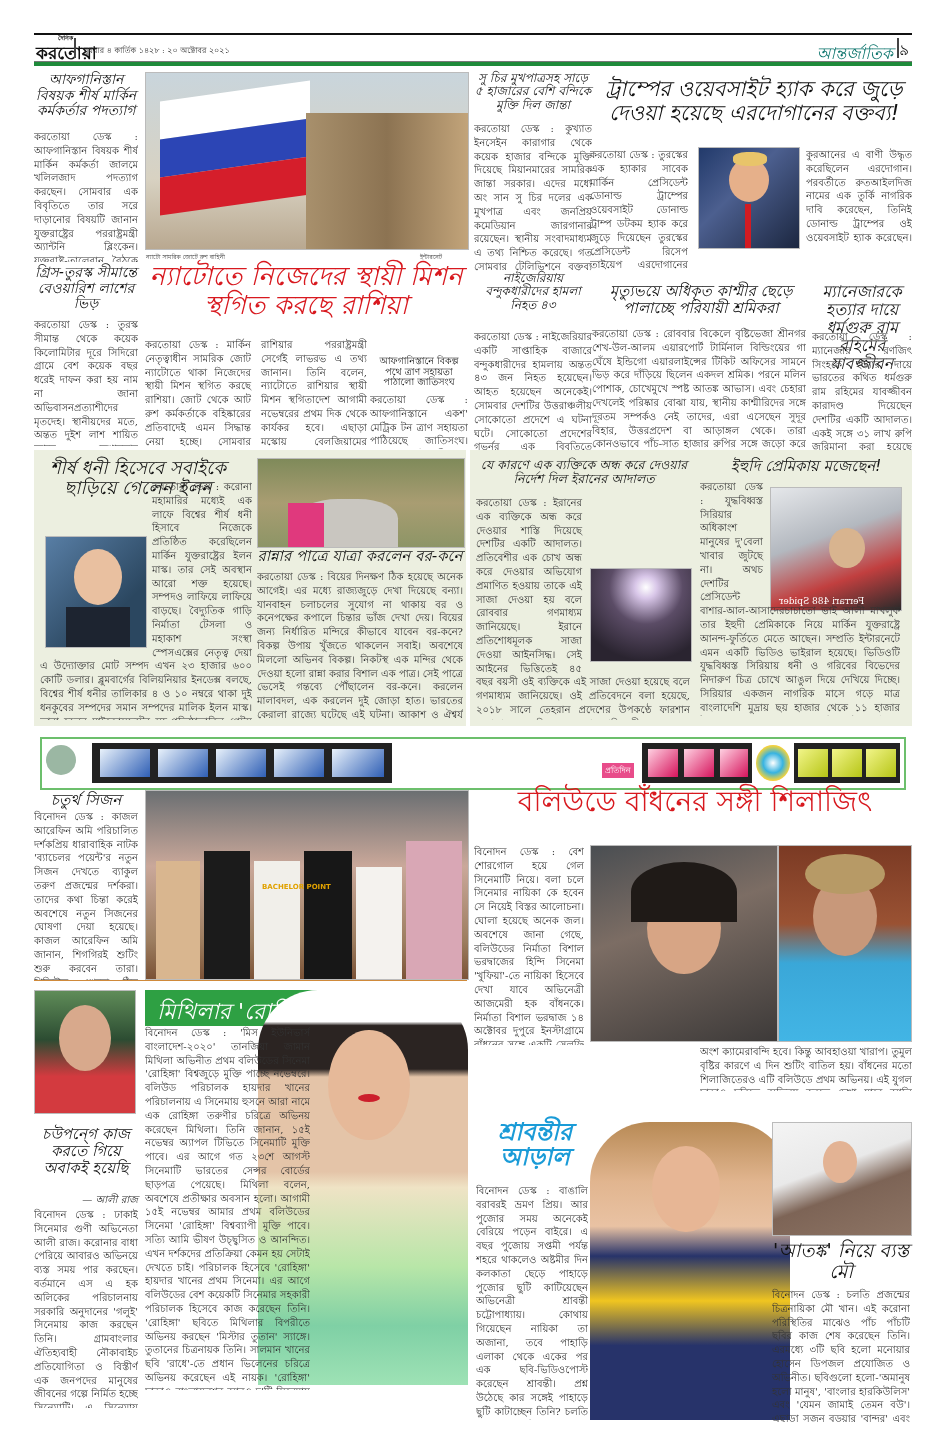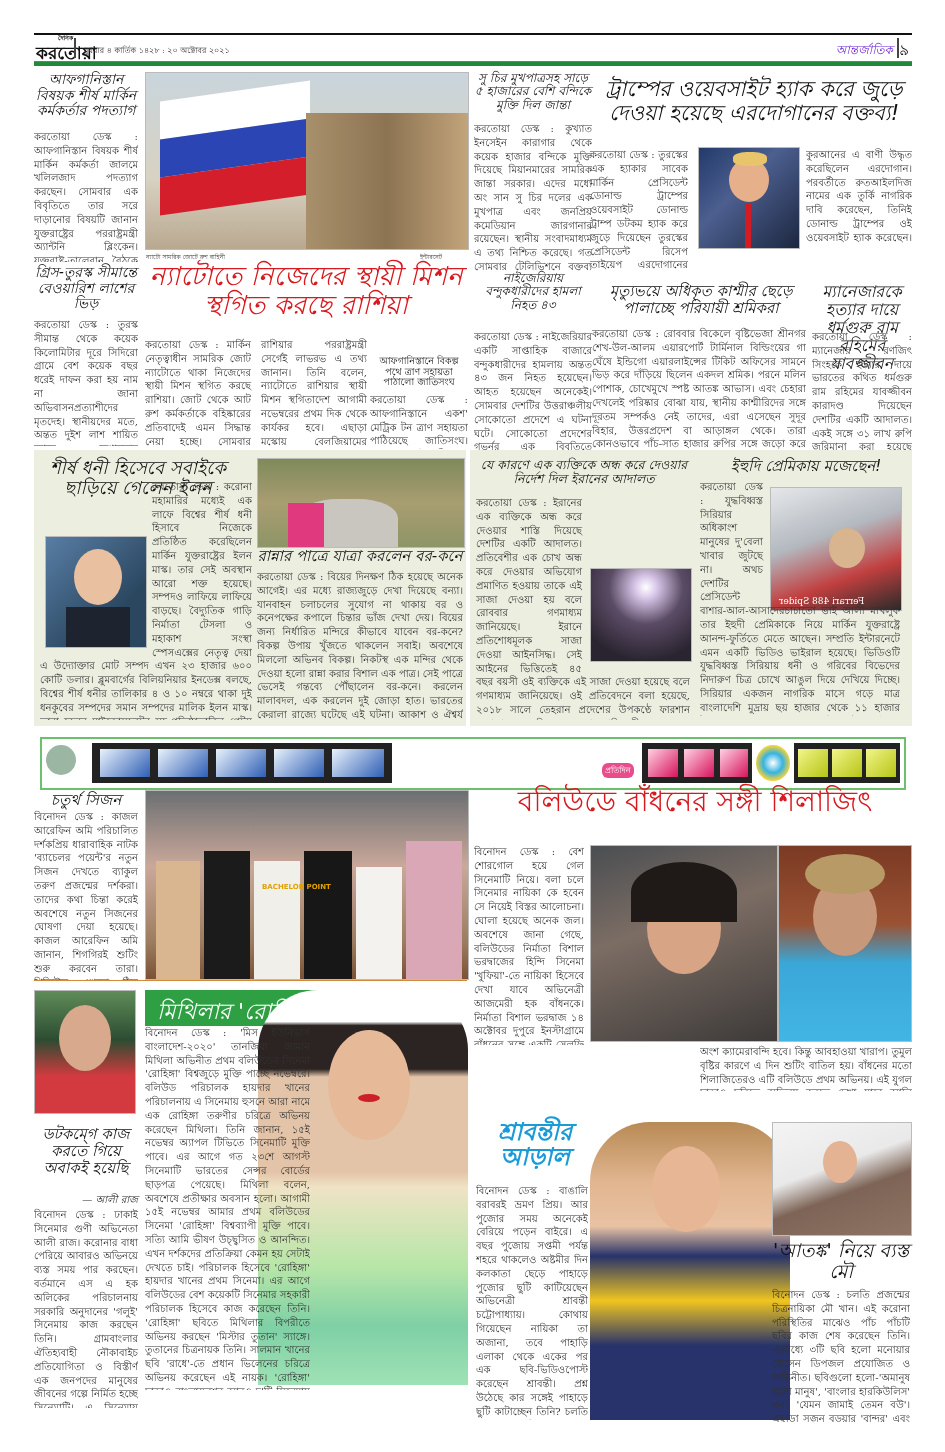--- a/index.html
+++ b/index.html
@@ -4,21 +4,21 @@
 <style>
   html,body{margin:0;padding:0;background:#fff;}
   body{width:945px;height:1452px;position:relative;overflow:hidden;font-family:"DejaVu Serif",serif;color:#222;}
   .abs{position:absolute;}
   .hdr{left:34px;top:33px;width:878px;height:28px;border-top:2px solid #111;}
   .hdr-bottom{left:34px;top:61px;width:878px;height:4px;background:#1e8a3a;border-top:1px solid #777;}
   .logo{left:36px;top:40px;font-family:"DejaVu Sans",sans-serif;font-weight:bold;font-size:17px;color:#111;}
   .logo small{position:absolute;left:22px;top:-7px;font-size:6px;font-weight:bold;}
   .sep{width:2px;height:20px;background:#444;}
   .date{left:84px;top:44px;font-size:8px;color:#333;}
-  .section{right:50px;top:41px;font-size:12px;font-style:italic;color:#6d28d9;}
+  .section{right:50px;top:41px;font-size:16px;font-style:italic;color:#0f766e;}
   .pageno{right:36px;top:38px;font-size:15px;color:#111;}
   .headline{font-family:"DejaVu Sans",sans-serif;font-style:italic;color:#111;text-align:center;line-height:1.12;}
   .red{color:#d8191f;}
   .body-text{font-size:10px;line-height:1.38;color:#333;text-align:justify;overflow:hidden;}
   .photo{overflow:hidden;border:1px solid #bbb;}
   .caption{font-size:6px;color:#444;}
   .shade{background:#ecefe0;}
   .strip{left:40px;top:737px;width:862px;height:49px;border:2px solid #6cbf6c;background:#fff;}
   .film{position:absolute;top:4px;height:40px;background:#222;}
   .film i{position:absolute;top:6px;height:28px;width:30px;}
@@ -119,21 +119,21 @@
 
 <div class="abs strip">
   <div style="position:absolute;left:4px;top:6px;width:30px;height:30px;border-radius:50%;background:#9bb7a3;"></div>
   <div class="film" style="left:50px;width:300px;">
     <i style="left:8px;width:50px;background:linear-gradient(135deg,#e9f2fb,#2f5fb5);"></i>
     <i style="left:66px;width:50px;background:linear-gradient(135deg,#e9f2fb,#2f5fb5);"></i>
     <i style="left:124px;width:50px;background:linear-gradient(135deg,#e9f2fb,#2f5fb5);"></i>
     <i style="left:182px;width:50px;background:linear-gradient(135deg,#e9f2fb,#2f5fb5);"></i>
     <i style="left:240px;width:52px;background:linear-gradient(135deg,#e9f2fb,#2f5fb5);"></i>
   </div>
-  <div style="position:absolute;left:560px;top:24px;font-size:8px;color:#fff;background:#e84c8a;padding:1px 3px;border-radius:6px;">প্রতিদিন</div>
+  <div style="position:absolute;left:560px;top:24px;font-size:8px;color:#fff;background:#e84c8a;padding:1px 3px;">প্রতিদিন</div>
   <div class="film" style="left:600px;width:110px;">
     <i style="left:6px;width:30px;background:linear-gradient(135deg,#ffd1e2,#d6145c);"></i>
     <i style="left:42px;width:30px;background:linear-gradient(135deg,#ffd1e2,#d6145c);"></i>
     <i style="left:78px;width:28px;background:linear-gradient(135deg,#ffd1e2,#d6145c);"></i>
   </div>
   <div style="position:absolute;left:714px;top:6px;width:34px;height:36px;border-radius:50%;background:radial-gradient(circle,#fff,#37b3e0 40%,#f4d33b 70%,#e94c7c);"></div>
   <div class="film" style="left:752px;width:106px;">
     <i style="left:4px;width:30px;background:linear-gradient(135deg,#f2f58a,#b6c515);"></i>
     <i style="left:38px;width:30px;background:linear-gradient(135deg,#f2f58a,#b6c515);"></i>
     <i style="left:72px;width:30px;background:linear-gradient(135deg,#f2f58a,#b6c515);"></i>
@@ -162,21 +162,21 @@
   <div style="position:absolute;left:34px;top:30px;width:64px;height:80px;border-radius:50%;background:#c8987a;"></div>
   <div style="position:absolute;left:26px;top:8px;width:80px;height:40px;border-radius:50%;background:#b79a66;"></div>
 </div>
 <div class="abs body-text" style="left:474px;top:845px;width:110px;height:200px;">বিনোদন ডেস্ক : বেশ শোরগোল হয়ে গেল সিনেমাটি নিয়ে। বলা চলে সিনেমার নায়িকা কে হবেন সে নিয়েই বিস্তর আলোচনা। ঘোলা হয়েছে অনেক জল। অবশেষে জানা গেছে, বলিউডের নির্মাতা বিশাল ভরদ্বাজের হিন্দি সিনেমা 'খুফিয়া'-তে নায়িকা হিসেবে দেখা যাবে অভিনেত্রী আজমেরী হক বাঁধনকে। নির্মাতা বিশাল ভরদ্বাজ ১৪ অক্টোবর দুপুরে ইনস্টাগ্রামে বাঁধনের সঙ্গে একটি সেলফি শেয়ার করেছেন। সেখানে তিনি লেখেন, 'সো ডেলাইটেড টু হ্যাভ দিস গর্জিয়াস অ্যাক্টর ফ্রম বাংলাদেশ।' বাঁধন বর্তমানে রয়েছেন মুম্বাইয়ে। সেখান থেকে তিনিও নিশ্চিত করেছেন ছবিতে কাজের ব্যাপারে। জানা গেছে এই সিনেমায় যুক্ত হয়েছেন কলকাতার গায়ক ও অভিনেতা শিলাজিৎ মজুমদার। আনন্দবাজার দাবি করছে, সব ঠিক থাকলে 'খুফিয়া'-য়গোয়েন্দার ভূমিকায় অভিনয় করবেন শিলাজিৎ। আনন্দবাজার অনলাইনকে এই গায়ক-অভিনেতাজানিয়েছেন, তিনি কাজটি করছেন। এর আগে গত রোববারে ফেসবুকে একটি ছবিও দেন শিলাজিৎ। দিল্লি বিমানবন্দরের বাইরে দাঁড়িয়ে তিনি। ছবি সম্বন্ধে লিখেছেন, 'দিল্লি চলো'। সোমবার বৃষ্টিভেজা রাজধানীর ছবিও দেন ফেসবুকে। খবর, ছবির কাজের জন্য রোববার দিল্লি পৌঁছেছেন তিনি। কথা ছিল, সোমবার ভোর থেকে তার</div>
 <div class="abs body-text" style="left:474px;top:1045px;width:212px;height:68px;"></div>
 <div class="abs body-text" style="left:700px;top:1045px;width:212px;height:46px;">অংশ ক্যামেরাবন্দি হবে। কিন্তু আবহাওয়া খারাপ। তুমুল বৃষ্টির কারণে এ দিন শুটিং বাতিল হয়। বাঁধনের মতো শিলাজিতেরও এটি বলিউডে প্রথম অভিনয়। এই যুগল ছাড়াও ছবিতে অভিনয় করতে দেখা যাবে আলি ফজল, আশিস বিদ্যার্থী এবং টাবুকে। ছবির টিজার ইতিমধ্যেই সাড়া ফেলেছে ইউটিউবে। প্রসঙ্গত, বিশালের 'খুফিয়া' ২০১২ সালে প্রকাশিত অমর ভূষণের লেখা 'এস্কেপ টু নো হোয়ার' রহস্য-রোমাঞ্চউপন্যাস অবলম্বনে তৈরি হচ্ছে।</div>
 
 <div class="abs photo" style="left:34px;top:990px;width:100px;height:122px;background:linear-gradient(180deg,#5f8c58,#2c4c32 40%,#d33a3f 70%);">
   <div style="position:absolute;left:24px;top:14px;width:52px;height:66px;border-radius:50%;background:#d8a98c;"></div>
 </div>
-<div class="abs headline" style="left:34px;top:1126px;width:104px;font-size:15px;">ডটকম্গে কাজ করতে গিয়ে অবাকই হয়েছি</div>
+<div class="abs headline" style="left:34px;top:1126px;width:104px;font-size:15px;">চউপন্গে কাজ করতে গিয়ে অবাকই হয়েছি</div>
 <div class="abs" style="left:60px;top:1192px;width:78px;text-align:right;font-size:10px;font-style:italic;">— আলী রাজ</div>
 <div class="abs body-text" style="left:34px;top:1208px;width:104px;height:200px;">বিনোদন ডেস্ক : ঢাকাই সিনেমার গুণী অভিনেতা আলী রাজ। করোনার বাধা পেরিয়ে আবারও অভিনয়ে ব্যস্ত সময় পার করছেন। বর্তমানে এস এ হক অলিকের পরিচালনায় সরকারি অনুদানের 'গলুই' সিনেমায় কাজ করছেন তিনি। গ্রামবাংলার ঐতিহ্যবাহী নৌকাবাইচ প্রতিযোগিতা ও বিস্তীর্ণ এক জনপদের মানুষের জীবনের গল্পে নির্মিত হচ্ছে সিনেমাটি। এ সিনেমায় একজন জমিদার তিনি, যে কিনা ছবির নায়িকা পূজা চেরির দাদা। মজার ব্যপার হলো বাস্তব জীবনেও চলতি বছর দাদা হয়েছেন এ অভিনেতা। 'গলুই' সিনেমায় কাজের অভিজ্ঞতা কেমন হচ্ছে? আলী রাজ বলেন, ছবির গল্পটা এক কথায় অসাধারণ। এমন গল্প, চরিত্রে এবারই প্রথম কাজ করছি।</div>
 
 <div class="abs green-banner" style="left:145px;top:990px;width:196px;height:28px;border-radius:0 30px 0 0;">মিথিলার 'রোহিঙ্গা'</div>
 <div class="abs photo" style="left:258px;top:990px;width:210px;height:395px;border:none;background:linear-gradient(180deg,#fff 0%,#fff 8%,#2b2422 9%,#2b2422 20%,#e4c4a8 22%,#e4c4a8 46%,#efe3c5 50%,#b8e6a8 70%,#7fd0a5 85%,#9ee2b5 100%);border-radius:60px 60px 0 0;">
   <div style="position:absolute;left:70px;top:40px;width:82px;height:110px;border-radius:50%;background:#e6b999;"></div>
   <div style="position:absolute;left:100px;top:104px;width:22px;height:8px;border-radius:50%;background:#cc1f2c;"></div>
 </div>
 <div class="abs body-text" style="left:145px;top:1026px;width:165px;height:364px;">
   <div style="float:right;width:0;height:0;"></div>

